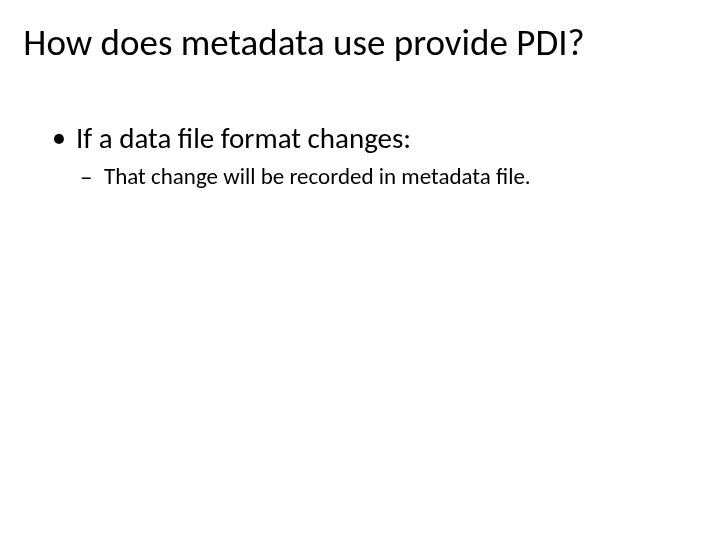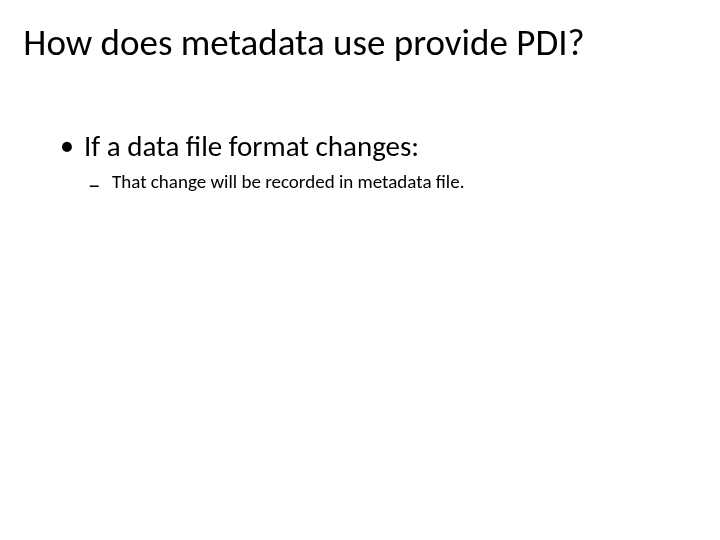--- a/index.html
+++ b/index.html
@@ -28,21 +28,21 @@
     letter-spacing: 0px;
   }
   .body {
     position: absolute;
     top: 120px;
     left: 48px;
     right: 48px;
   }
   ul.level1 {
     list-style: none;
-    margin: 8px;
+    margin: 0;
     padding: 0;
   }
   ul.level1 > li {
     position: relative;
     padding-left: 28px;
     font-size: 29px;
     line-height: 1.25;
     margin-bottom: 6px;
   }
   ul.level1 > li::before {
@@ -53,21 +53,21 @@
     font-size: 28px;
   }
   ul.level2 {
     list-style: none;
     margin: 6px 0 0 0;
     padding: 0;
   }
   ul.level2 > li {
     position: relative;
     padding-left: 28px;
-    font-size: 19px;
+    font-size: 23px;
     line-height: 1.22;
     margin-bottom: 2px;
   }
   ul.level2 > li::before {
     content: "–";
     position: absolute;
     left: 4px;
     top: 0;
     font-size: 25px;
   }

